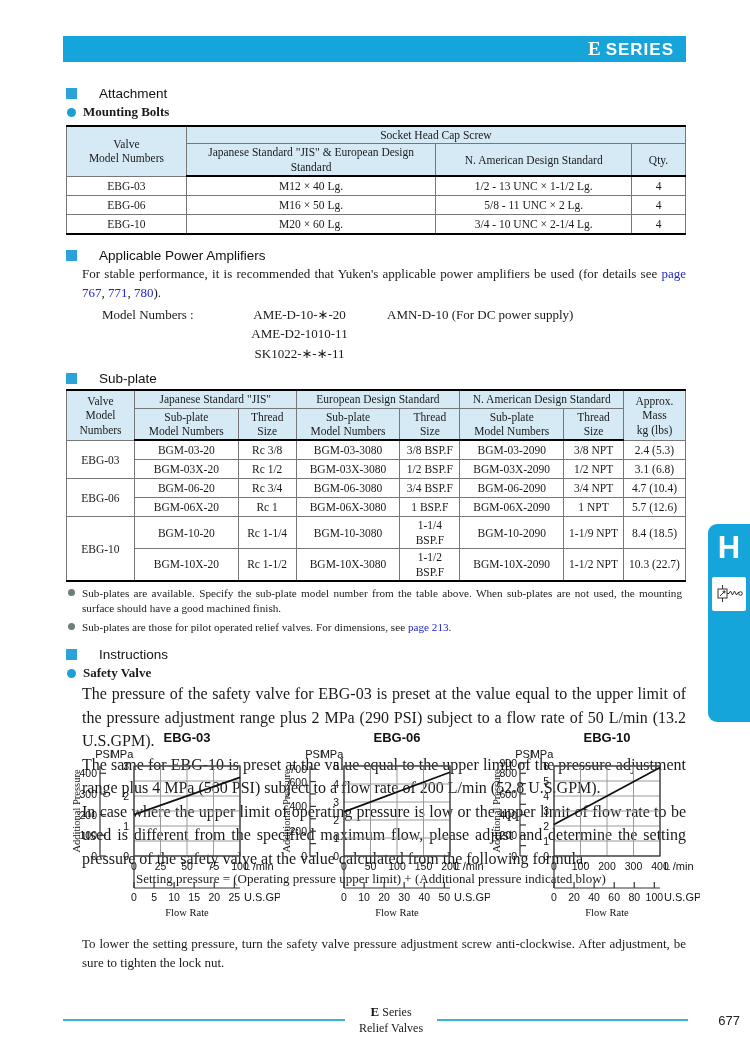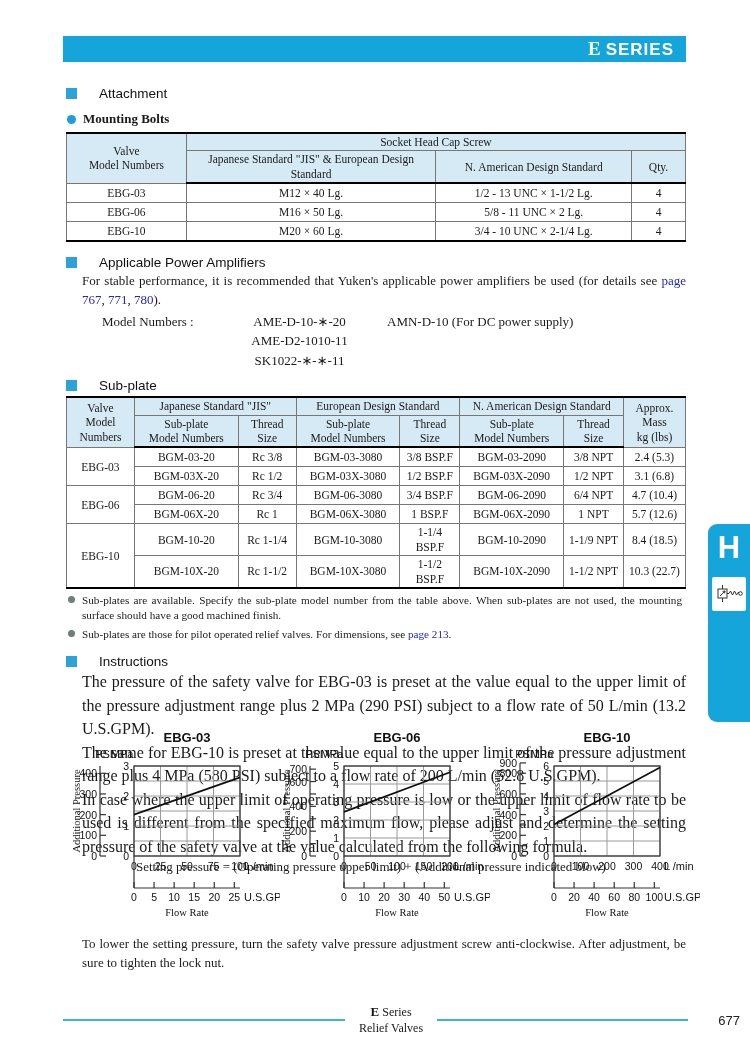--- a/index.html
+++ b/index.html
@@ -9,21 +9,21 @@
   .banner{position:absolute;left:63px;top:36px;width:623px;height:26px;background:#16a5da;
           color:#fff;text-align:right;line-height:26px;padding-right:0;}
   .banner .e{font-family:"Liberation Serif",serif;font-weight:bold;font-size:19px;letter-spacing:1px;}
   .banner .rest{font-family:"Liberation Sans",sans-serif;font-weight:bold;font-size:17px;letter-spacing:1px;margin-right:12px;}
   
   .content{position:absolute;left:66px;top:86px;width:620px;}
   .sec-head{display:flex;align-items:center;gap:22px;font-family:"Liberation Sans",sans-serif;
             font-size:13.5px;color:#111;margin-top:0;}
   .sq{width:11px;height:11px;background:#2ba2d8;flex:0 0 auto;}
   .dot{width:9px;height:9px;border-radius:50%;background:#1b9fd6;flex:0 0 auto;margin-left:1px;}
-  .sub-head{display:flex;align-items:center;gap:7px;font-weight:bold;font-size:13px;margin-top:10px;}
+  .sub-head{display:flex;align-items:center;gap:7px;font-weight:bold;font-size:13px;margin-top:3px;}
   
   table.tbl{border-collapse:collapse;width:620px;font-size:11.5px;text-align:center;
             border-top:2px solid #000;border-bottom:2px solid #000;margin-top:5px;}
   table.tbl th,table.tbl td{border:1px solid #777;padding:1px 3px;font-weight:normal;line-height:1.25;}
   table.tbl thead th{background:#d6eaf5;}
   table.tbl thead tr.last th{border-bottom:2px solid #000;}
   table.tbl td{height:16px;}
   
   .body-txt{font-size:13px;line-height:1.45;text-align:justify;margin:2px 0 0 16px;width:604px;}
   .link{color:#2326c3;}
@@ -233,21 +233,21 @@
           <td>1/2 NPT</td>
           <td>3.1 (6.8)</td>
         </tr>
         <tr>
           <td rowspan="2">EBG-06</td>
           <td>BGM-06-20</td>
           <td>Rc 3/4</td>
           <td>BGM-06-3080</td>
           <td>3/4 BSP.F</td>
           <td>BGM-06-2090</td>
-          <td>6/4 NPT</td>
+          <td>3/4 NPT</td>
           <td>4.7 (10.4)</td>
         </tr>
         <tr>
           <td>BGM-06X-20</td>
           <td>Rc 1</td>
           <td>BGM-06X-3080</td>
           <td>1 BSP.F</td>
           <td>BGM-06X-2090</td>
           <td>1 NPT</td>
           <td>5.7 (12.6)</td>
@@ -279,20 +279,24 @@
       <span class="ntxt">Sub-plates are available.  Specify the sub-plate model number from the table above.  When sub-plates are not used, the mounting surface should have a good machined finish.</span>
     </div>
     <div class="note">
       <span class="ndot"></span>
       <span class="ntxt"><span>Sub-plates are those for pilot operated relief valves.  For dimensions, see </span><span class="link">page 213</span><span>.</span></span>
     </div>
 
     <div class="sec-head" style="margin-top:12px">
       <span class="sq"></span>
       <span>Instructions</span>
+    </div>
+    <div class="sub-head">
+      <span class="dot"></span>
+      <span>Safety Valve</span>
     </div>
     <div class="inst-body">
       <p>The pressure of the safety valve for EBG-03 is preset at the value equal to the upper limit of the pressure adjustment range plus 2 MPa (290 PSI) subject to a flow rate of 50 L/min (13.2 U.S.GPM).</p>
       <p>The same for EBG-10 is preset at the value equal to the upper limit of the pressure adjustment range plus 4 MPa (580 PSI) subject to a flow rate of 200 L/min (52.8 U.S.GPM).</p>
       <p>In case where the upper limit of operating pressure is low or the upper limit of flow rate to be used is different from the specified maximum flow, please adjust and determine the setting pressure of the safety valve at the value calculated from the following formula.</p>
     </div>
     <div class="formula">Setting pressure = (Operating pressure upper limit) + (Additional pressure indicated blow)</div>
   </div>
 
   <div class="charts">

